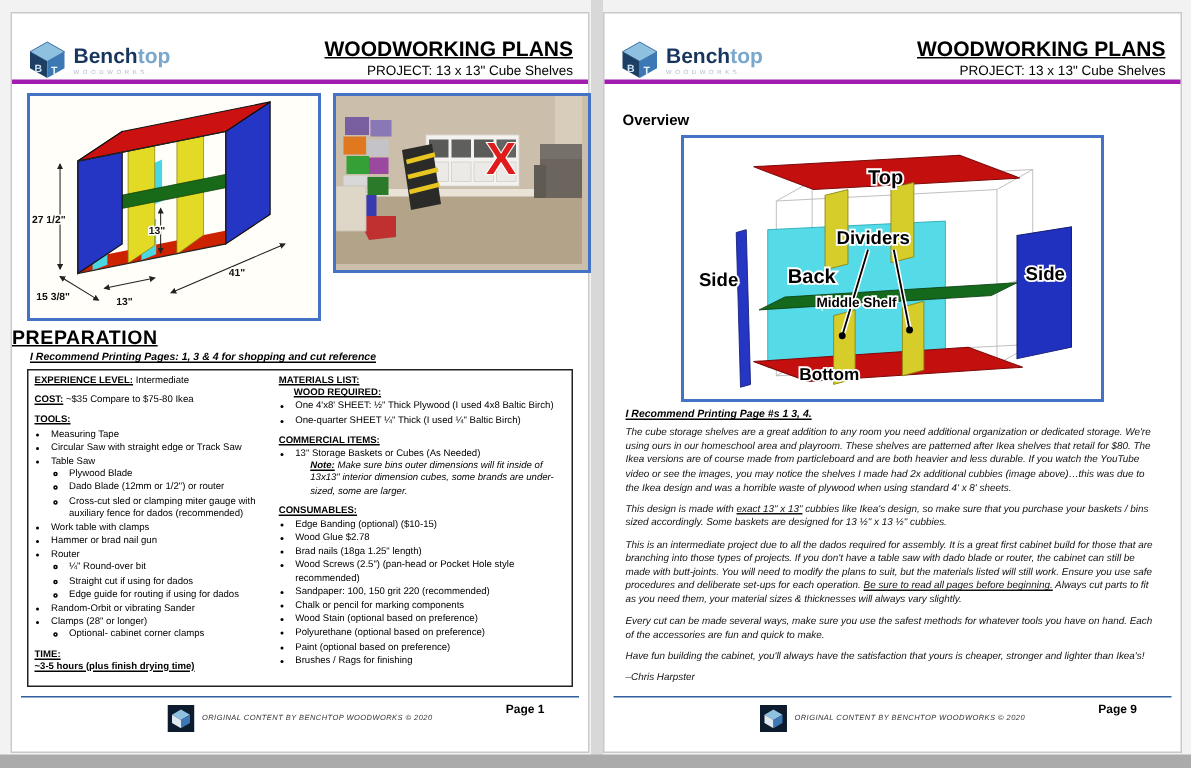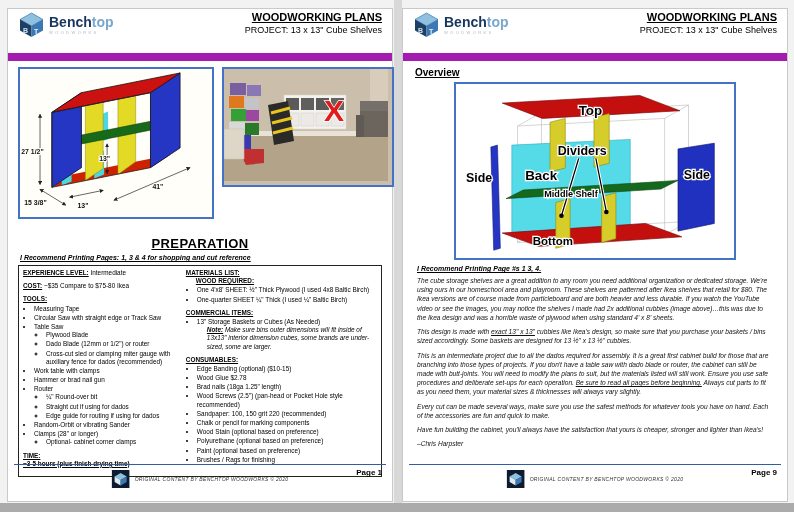--- a/index.html
+++ b/index.html
@@ -5,59 +5,59 @@
   html,body { margin:0; padding:0; background:#ffffff; }
   .stage { position:relative; width:794px; height:512px; background:#f2f2f2; overflow:hidden;
            font-family:"Liberation Sans", sans-serif; color:#000; }
   .gap-strip { position:absolute; left:394px; top:0; width:8px; height:512px; background:#d8d8d8; }
   .bottom-strip { position:absolute; left:0; top:503px; width:794px; height:9px; background:#ababab; }
   .sheet { position:absolute; top:8px; width:386px; height:494px; background:#ffffff; border:1px solid #c9c9c9; box-sizing:border-box; }
   .sheet.p1 { left:7px; }
   .sheet.p2 { left:402px; }
 
   
-  .hdr { display:flex; align-items:flex-start; height:42px; padding:2px 10px 0 10px; border-bottom:8px solid #a21caf; }
+  .hdr { display:flex; align-items:flex-end; height:42px; padding:2px 10px 0 10px; border-bottom:3px solid #a21caf; }
   .logo { display:flex; align-items:center; gap:4px; }
   .logo-name { font-size:14px; font-weight:bold; color:#17355e; line-height:1; }
   .logo-name .lt { color:#7aa7cc; }
   .logo-sub { font-size:4px; letter-spacing:2.4px; color:#aab9c8; margin-top:1px; }
   .hdr-right { margin-left:auto; text-align:right; line-height:1.25; }
-  .hdr-title { font-size:11px; font-weight:bold; text-decoration:underline; }
+  .hdr-title { font-size:14px; font-weight:bold; text-decoration:underline; }
   .hdr-project { font-size:9px; }
   .hdr-project .pb { font-weight:normal; }
 
   
   .imgs { position:relative; height:158px; }
   .diagram-box { position:absolute; left:10px; top:6px; width:192px; height:148px; border:2px solid #4472c4; background:#fffef8; }
   .photo-box { position:absolute; left:214px; top:6px; width:168px; height:116px; border:2px solid #4472c4; background:#cbbfac; }
 
-  .prep-title { text-align:center; font-size:13px; font-weight:bold; text-decoration:underline; letter-spacing:0.4px; margin-top:17px; }
+  .prep-title { text-align:left; font-size:13px; font-weight:bold; text-decoration:underline; letter-spacing:0.4px; margin-top:3px; }
   .rec { margin:3px 12px 0 12px; font-size:7px; font-weight:bold; font-style:italic; text-decoration:underline; }
 
   .info-box { margin:4px 10px 0 10px; border:1px solid #222; display:flex; padding:3px 4px 4px 4px; font-size:6.4px; line-height:1.28; height:212px; box-sizing:border-box; }
   .col-l { width:46%; padding-right:4px; box-sizing:border-box; }
   .col-r { width:54%; box-sizing:border-box; }
   .lbl { font-weight:bold; text-decoration:underline; }
   .mt  { margin-top:5px; }
   .ind { margin-left:10px; }
   ul.blt { margin:1px 0 0 0; padding-left:11px; }
   ul.blt li { margin:0 0 1px 0; }
   ul.sub { margin:0; padding-left:12px; list-style-type:circle; }
   .note-blk { font-style:italic; margin-left:10px; }
   .note-lbl { font-weight:bold; text-decoration:underline; }
   .time-val { font-weight:bold; text-decoration:underline; }
 
   
   .ftr { position:absolute; left:6px; right:6px; bottom:5px; border-top:1.5px solid #2f5f9e; height:31px; }
   .ftr-center { position:absolute; left:50%; transform:translateX(-50%); top:5px; display:flex; align-items:center; gap:5px; white-space:nowrap; }
   .ftr-note { font-size:5px; font-style:italic; color:#333; letter-spacing:0.3px; }
-  .ftr-page { position:absolute; right:4px; top:3px; font-size:8px; font-weight:bold; }
+  .ftr-page { position:absolute; right:23px; top:3px; font-size:8px; font-weight:bold; }
 
   
-  .ov-title { margin:6px 0 0 12px; font-size:10px; font-weight:bold; text-decoration:underline; display:inline-block; }
+  .ov-title { margin:19px 0 0 12px; font-size:10px; font-weight:bold; display:inline-block; }
   .ov-box { margin:2px auto 0 auto; width:278px; height:174px; border:2px solid #4472c4; background:#ffffff; }
   .rec2 { margin:5px 14px 0 14px; font-size:7px; font-weight:bold; font-style:italic; text-decoration:underline; }
   .paras { margin:4px 14px 0 14px; font-size:6.6px; font-style:italic; line-height:1.4; color:#111; }
   .paras p { margin:0 0 5px 0; }
   .u { text-decoration:underline; }
 
   svg text { font-family:"Liberation Sans", sans-serif; }
   .dimtxt { font-size:7px; font-weight:bold; fill:#111; paint-order:stroke; stroke:#fffef8; stroke-width:2px; }
   .ovlbl  { font-weight:bold; fill:#000; paint-order:stroke; stroke:#ffffff; stroke-width:2.6px; }
 </style>

